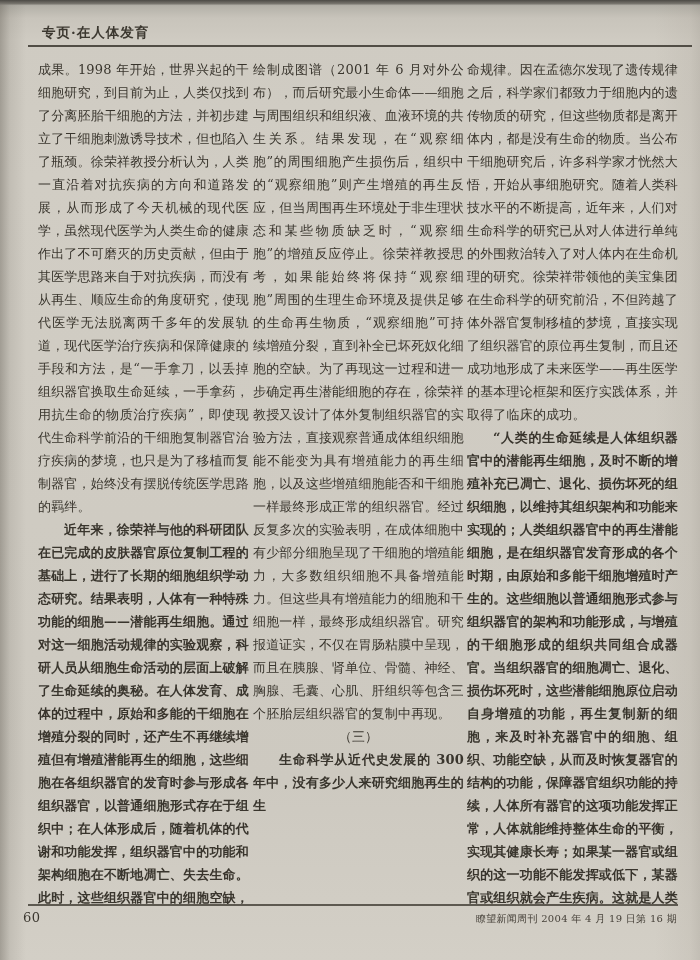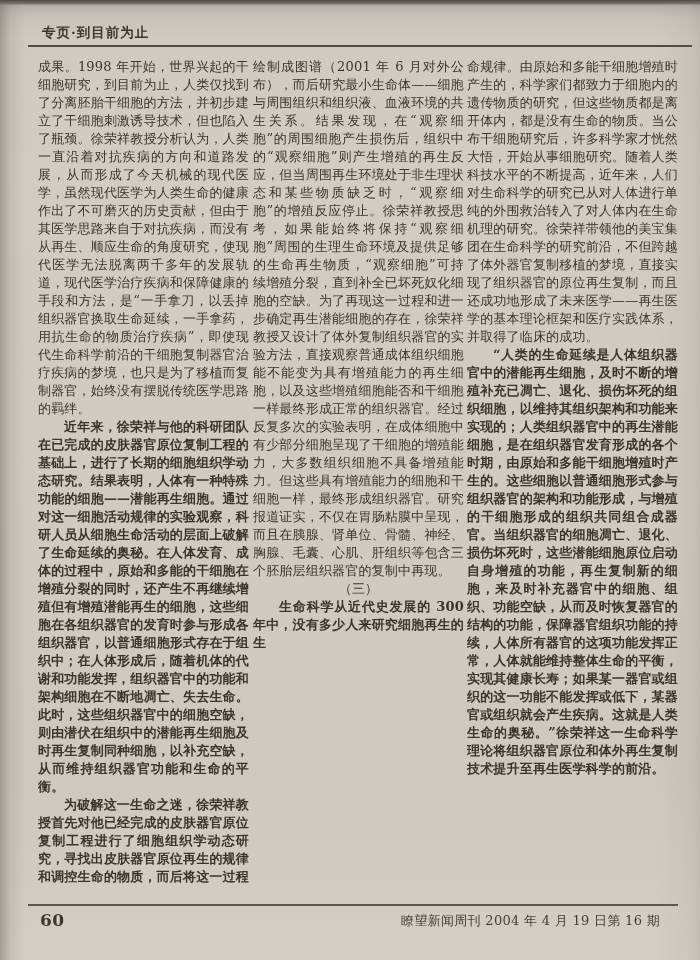--- a/index.html
+++ b/index.html
@@ -21,63 +21,63 @@
   .header-label{
     position:absolute;top:24px;left:42px;
     font-size:13.5px;font-weight:bold;letter-spacing:1px;color:#3c3830;
   }
   .header-rule{
     position:absolute;top:45px;left:28px;width:664px;height:2px;
     background:#514d45;
   }
   .col{
     position:absolute;top:58px;height:848px;width:211px;
-    font-size:13px;line-height:18px;letter-spacing:.18px;
+    font-size:13px;line-height:23px;letter-spacing:.18px;
     text-align:justify;text-justify:inter-character;
     overflow:hidden;
   }
   .col-0{left:38px;}
   .col-1{left:253px;}
   .col-2{left:467px;}
   .para{margin:0;}
   .para.indent{text-indent:2em;font-weight:bold;}
   .para.center{text-align:center;text-indent:0;}
   .footer-rule{
     position:absolute;top:904px;left:28px;width:650px;height:1.5px;
     background:#5d5950;
   }
   .page-number{
-    position:absolute;top:910px;left:40px;
-    font-size:17px;font-weight:bold;color:#3c3830;letter-spacing:.5px;
+    position:absolute;top:910px;left:23px;
+    font-size:13px;font-weight:normal;color:#3c3830;letter-spacing:.5px;
   }
   .journal-info{
-    position:absolute;top:912px;right:40px;
-    font-size:13px;color:#443f37;letter-spacing:.3px;
+    position:absolute;top:912px;right:23px;
+    font-size:10px;color:#443f37;letter-spacing:.3px;
   }
 </style>
 </head>
 <body>
 
 <div class="page">
   <div class="top-edge"></div>
 
-  <div class="header-label">专页·到目前为止</div>
+  <div class="header-label">专页·在人体发育</div>
   <div class="header-rule"></div>
 
   <div class="col col-0">
       <p class="para">成果。1998 年开始，世界兴起的干细胞研究，到目前为止，人类仅找到了分离胚胎干细胞的方法，并初步建立了干细胞刺激诱导技术，但也陷入了瓶颈。徐荣祥教授分析认为，人类一直沿着对抗疾病的方向和道路发展，从而形成了今天机械的现代医学，虽然现代医学为人类生命的健康作出了不可磨灭的历史贡献，但由于其医学思路来自于对抗疾病，而没有从再生、顺应生命的角度研究，使现代医学无法脱离两千多年的发展轨道，现代医学治疗疾病和保障健康的手段和方法，是“一手拿刀，以丢掉组织器官换取生命延续，一手拿药，用抗生命的物质治疗疾病”，即使现代生命科学前沿的干细胞复制器官治疗疾病的梦境，也只是为了移植而复制器官，始终没有摆脱传统医学思路的羁绊。</p>
       <p class="para indent">近年来，徐荣祥与他的科研团队在已完成的皮肤器官原位复制工程的基础上，进行了长期的细胞组织学动态研究。结果表明，人体有一种特殊功能的细胞——潜能再生细胞。通过对这一细胞活动规律的实验观察，科研人员从细胞生命活动的层面上破解了生命延续的奥秘。在人体发育、成体的过程中，原始和多能的干细胞在增殖分裂的同时，还产生不再继续增殖但有增殖潜能再生的细胞，这些细胞在各组织器官的发育时参与形成各组织器官，以普通细胞形式存在于组织中；在人体形成后，随着机体的代谢和功能发挥，组织器官中的功能和架构细胞在不断地凋亡、失去生命。此时，这些组织器官中的细胞空缺，则由潜伏在组织中的潜能再生细胞及时再生复制同种细胞，以补充空缺，从而维持组织器官功能和生命的平衡。</p>
       <p class="para indent">为破解这一生命之迷，徐荣祥教授首先对他已经完成的皮肤器官原位复制工程进行了细胞组织学动态研究，寻找出皮肤器官原位再生的规律和调控生命的物质，而后将这一过程</p>
     </div>
   <div class="col col-1">
       <p class="para">绘制成图谱（2001 年 6 月对外公布），而后研究最小生命体——细胞与周围组织和组织液、血液环境的共生关系。结果发现，在“观察细胞”的周围细胞产生损伤后，组织中的“观察细胞”则产生增殖的再生反应，但当周围再生环境处于非生理状态和某些物质缺乏时，“观察细胞”的增殖反应停止。徐荣祥教授思考，如果能始终将保持“观察细胞”周围的生理生命环境及提供足够的生命再生物质，“观察细胞”可持续增殖分裂，直到补全已坏死奴化细胞的空缺。为了再现这一过程和进一步确定再生潜能细胞的存在，徐荣祥教授又设计了体外复制组织器官的实验方法，直接观察普通成体组织细胞能不能变为具有增殖能力的再生细胞，以及这些增殖细胞能否和干细胞一样最终形成正常的组织器官。经过反复多次的实验表明，在成体细胞中有少部分细胞呈现了干细胞的增殖能力，大多数组织细胞不具备增殖能力。但这些具有增殖能力的细胞和干细胞一样，最终形成组织器官。研究报道证实，不仅在胃肠粘膜中呈现，而且在胰腺、肾单位、骨髓、神经、胸腺、毛囊、心肌、肝组织等包含三个胚胎层组织器官的复制中再现。</p>
       <p class="para center">（三）</p>
       <p class="para indent">生命科学从近代史发展的 300 年中，没有多少人来研究细胞再生的生</p>
     </div>
   <div class="col col-2">
-      <p class="para">命规律。由原始和多能干细胞增殖时产生的，科学家们都致力于细胞内的遗传物质的研究，但这些物质都是离开体内，都是没有生命的物质。当公布干细胞研究后，许多科学家才恍然大悟，开始从事细胞研究。随着人类科技水平的不断提高，近年来，人们对生命科学的研究已从对人体进行单纯的外围救治转入了对人体内在生命机理的研究。徐荣祥带领他的美宝集团在生命科学的研究前沿，不但跨越了体外器官复制移植的梦境，直接实现了组织器官的原位再生复制，而且还成功地形成了未来医学——再生医学的基本理论框架和医疗实践体系，并取得了临床的成功。</p>
+      <p class="para">命规律。因在孟德尔发现了遗传规律之后，科学家们都致力于细胞内的遗传物质的研究，但这些物质都是离开体内，都是没有生命的物质。当公布干细胞研究后，许多科学家才恍然大悟，开始从事细胞研究。随着人类科技水平的不断提高，近年来，人们对生命科学的研究已从对人体进行单纯的外围救治转入了对人体内在生命机理的研究。徐荣祥带领他的美宝集团在生命科学的研究前沿，不但跨越了体外器官复制移植的梦境，直接实现了组织器官的原位再生复制，而且还成功地形成了未来医学——再生医学的基本理论框架和医疗实践体系，并取得了临床的成功。</p>
       <p class="para indent">“人类的生命延续是人体组织器官中的潜能再生细胞，及时不断的增殖补充已凋亡、退化、损伤坏死的组织细胞，以维持其组织架构和功能来实现的；人类组织器官中的再生潜能细胞，是在组织器官发育形成的各个时期，由原始和多能干细胞增殖时产生的。这些细胞以普通细胞形式参与组织器官的架构和功能形成，与增殖的干细胞形成的组织共同组合成器官。当组织器官的细胞凋亡、退化、损伤坏死时，这些潜能细胞原位启动自身增殖的功能，再生复制新的细胞，来及时补充器官中的细胞、组织、功能空缺，从而及时恢复器官的结构的功能，保障器官组织功能的持续，人体所有器官的这项功能发挥正常，人体就能维持整体生命的平衡，实现其健康长寿；如果某一器官或组织的这一功能不能发挥或低下，某器官或组织就会产生疾病。这就是人类生命的奥秘。”徐荣祥这一生命科学理论将组织器官原位和体外再生复制技术提升至再生医学科学的前沿。</p>
     </div>
 
   <div class="footer-rule"></div>
   <div class="page-number">60</div>
   <div class="journal-info">瞭望新闻周刊 2004 年 4 月 19 日第 16 期</div>
 </div>
 
 </body></html>

